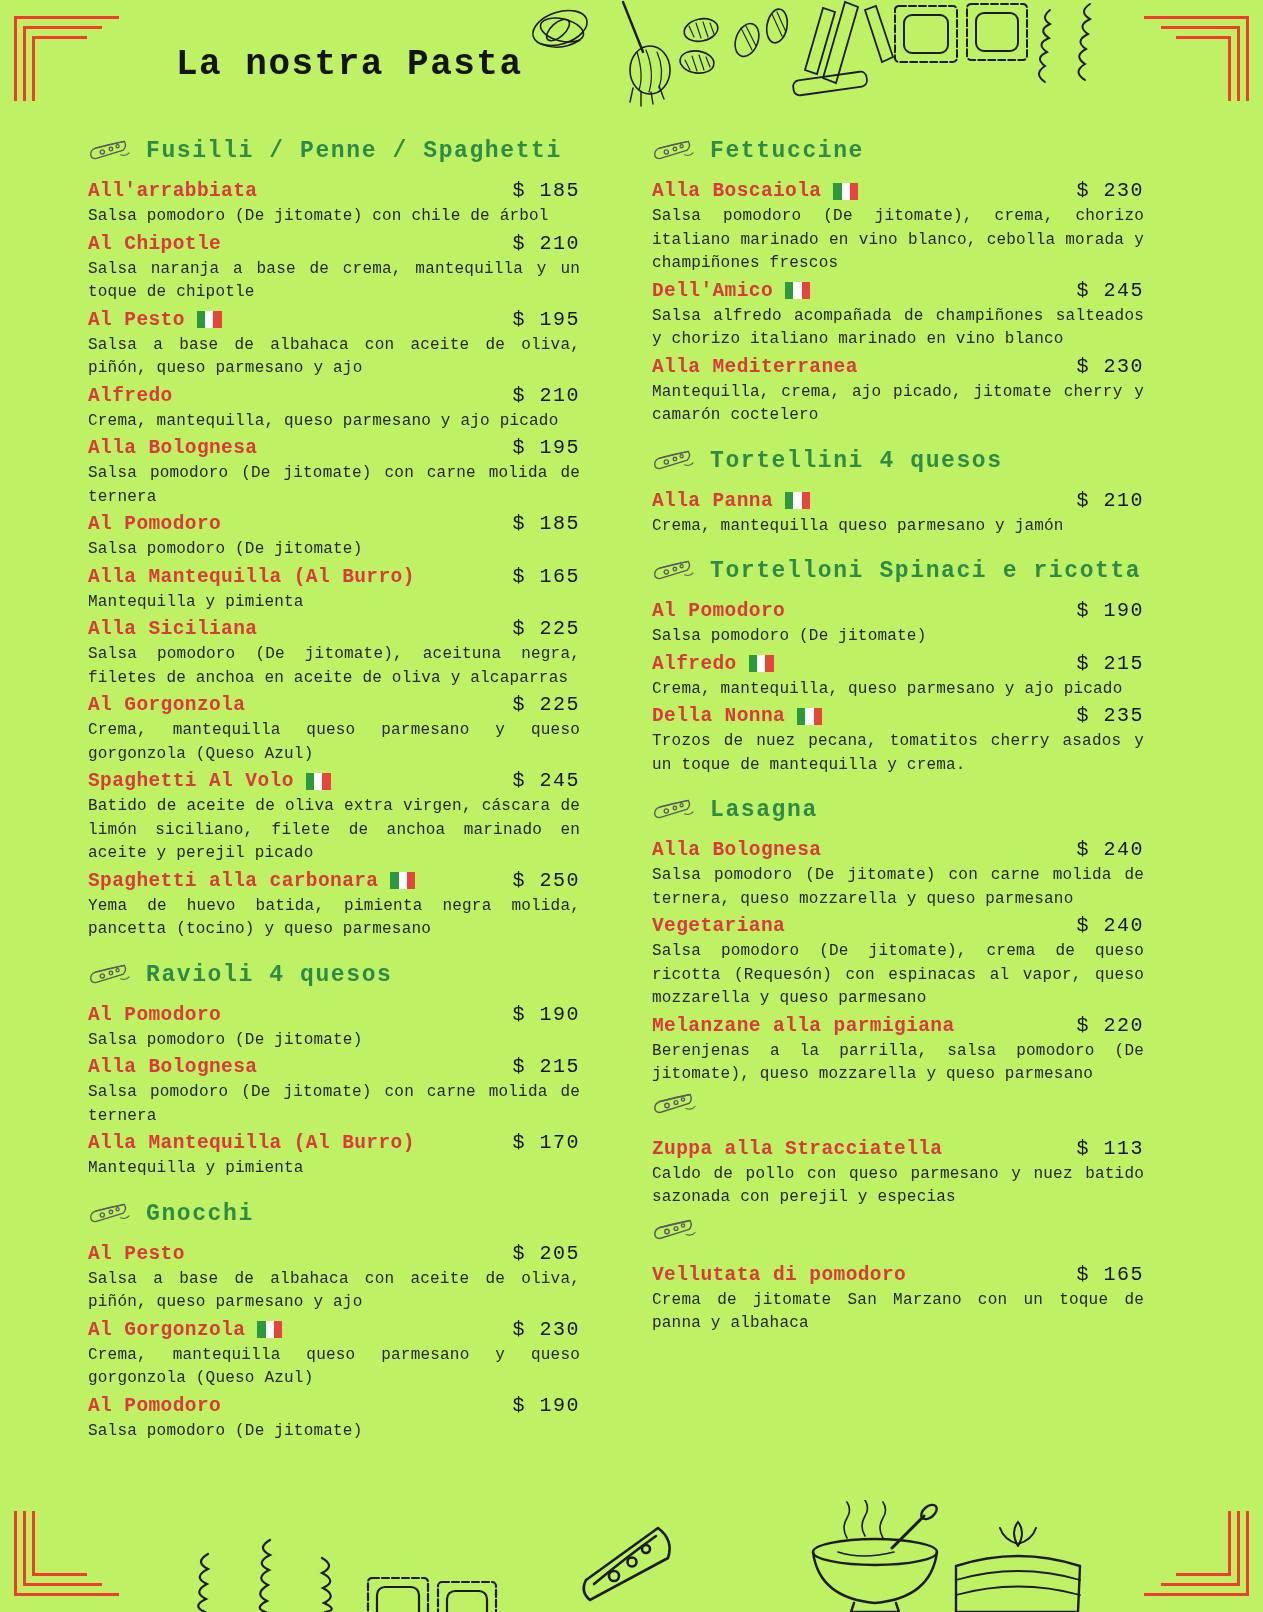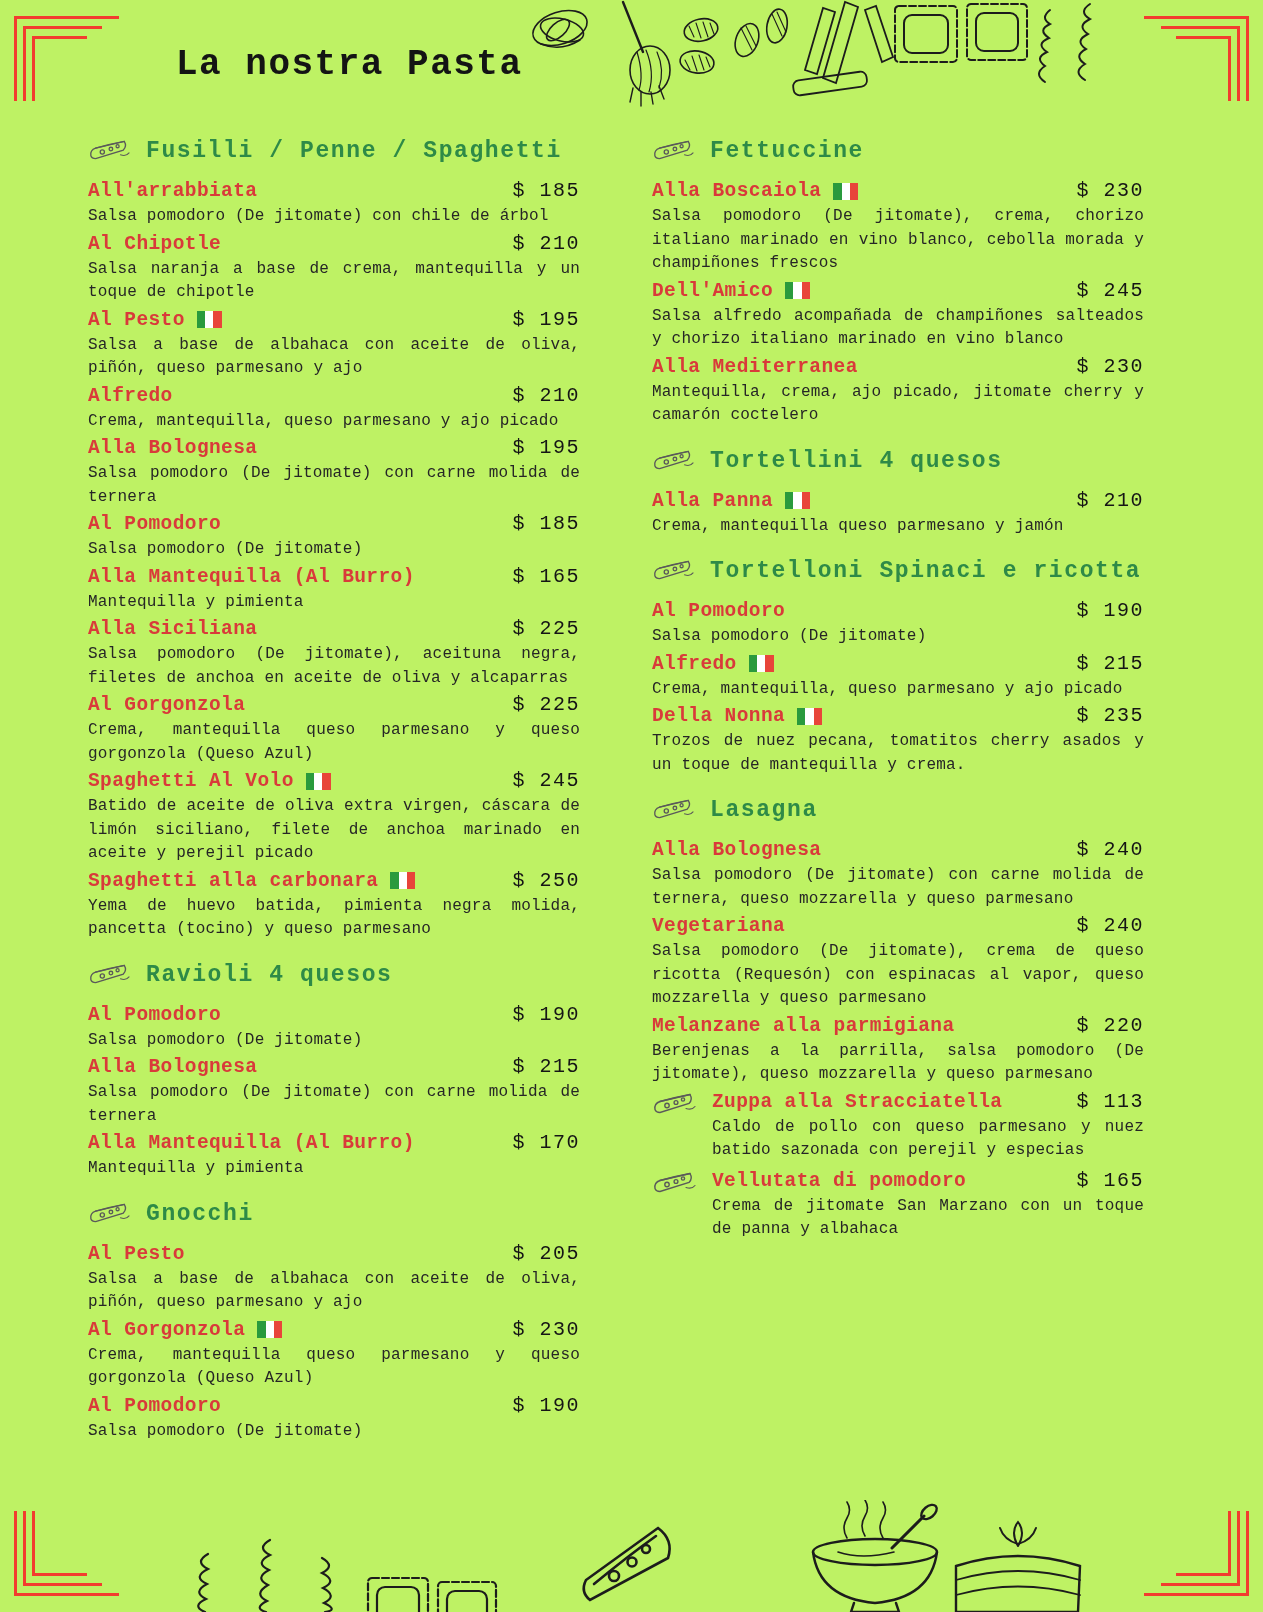--- a/index.html
+++ b/index.html
@@ -46,21 +46,21 @@
 
   .flag{display:inline-flex;width:25px;height:17px;margin-left:12px;align-self:center;}
   .flag i{flex:1 1 0;}
   .flag .fg{background:#2a9a3d;}
   .flag .fw{background:#ffffff;}
   .flag .fr{background:#e8453a;}
 
   
   .zuppe-title{margin:36px 0 24px;font-size:33px;font-weight:bold;color:#141414;
                text-align:center;letter-spacing:1px;}
-  .zitem{display:flex;gap:16px;margin-bottom:4px;}
+  .zitem{display:flex;gap:0;margin-bottom:4px;flex-direction:column;}
   .zicon{flex:0 0 44px;padding-top:3px;}
   .zicon svg{width:44px;height:27px;display:block;}
   .zbody{flex:1;}
 </style>
 </head>
 <body>
 
 <div class="page">
 
   <div class="corner tl">

